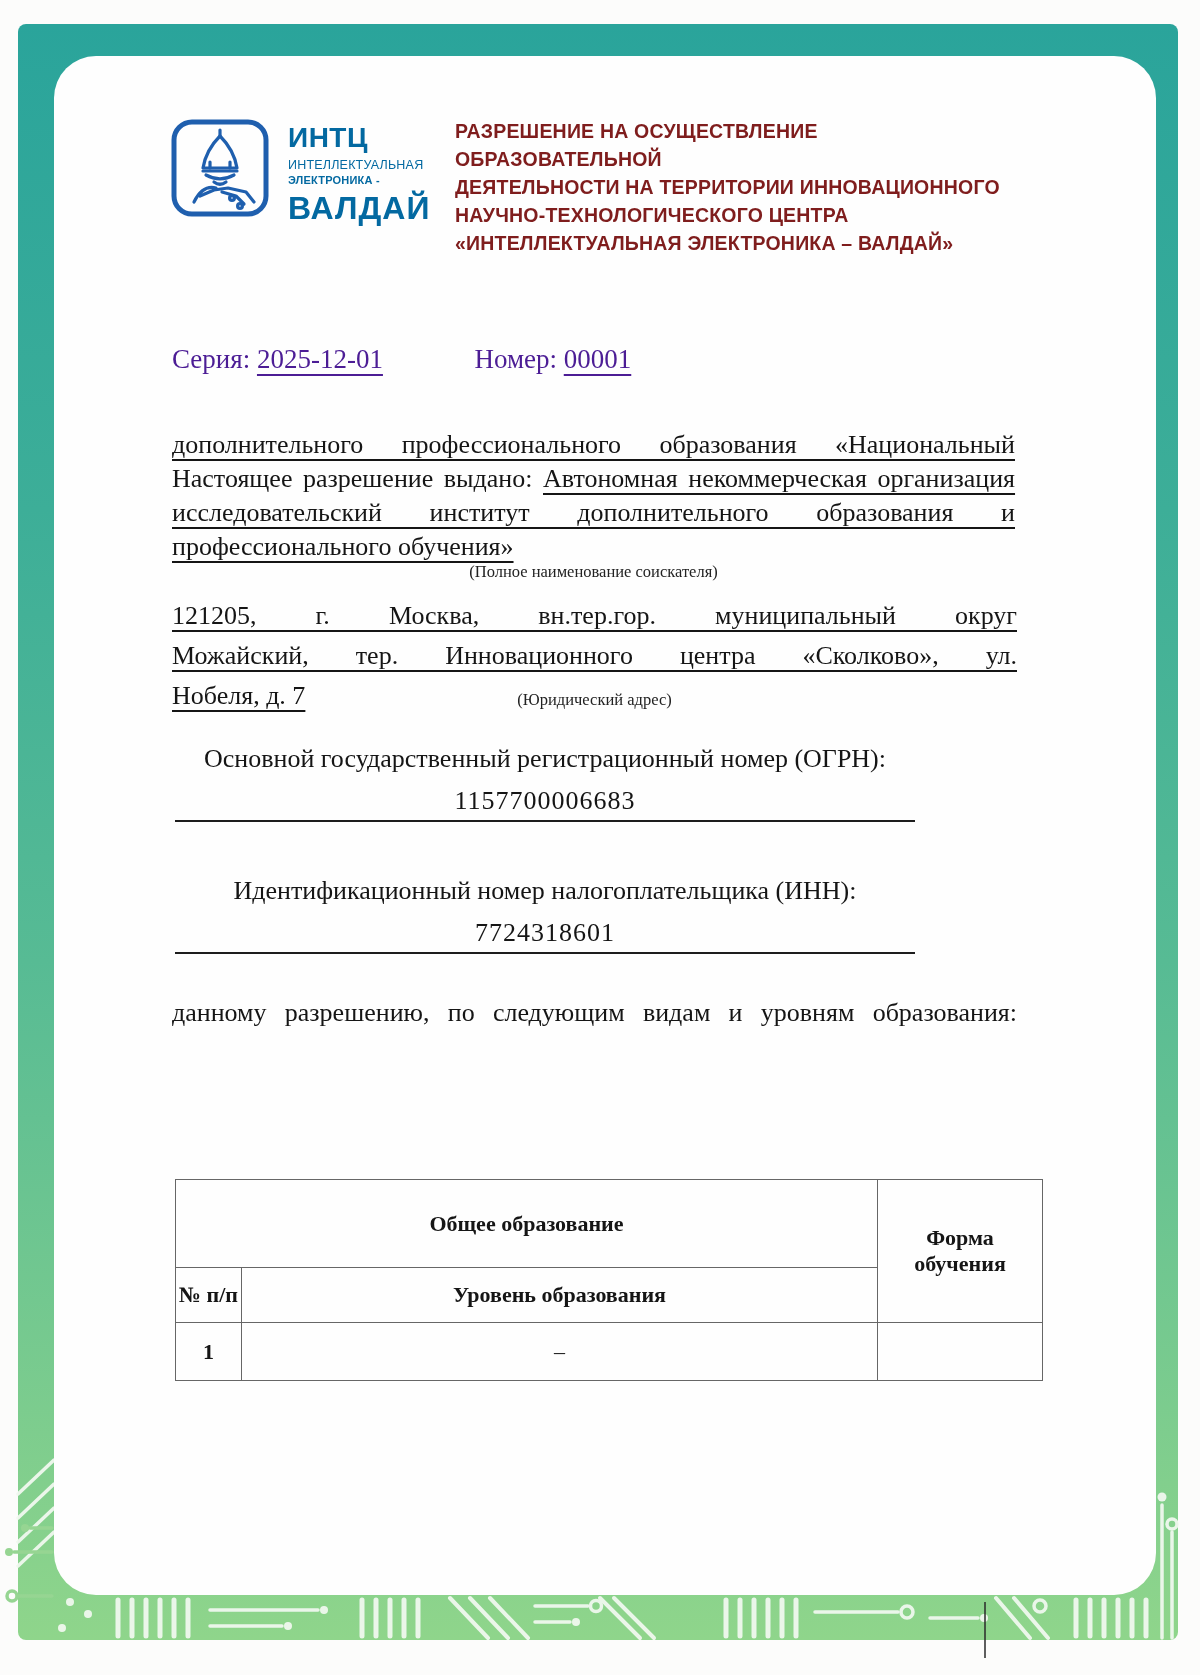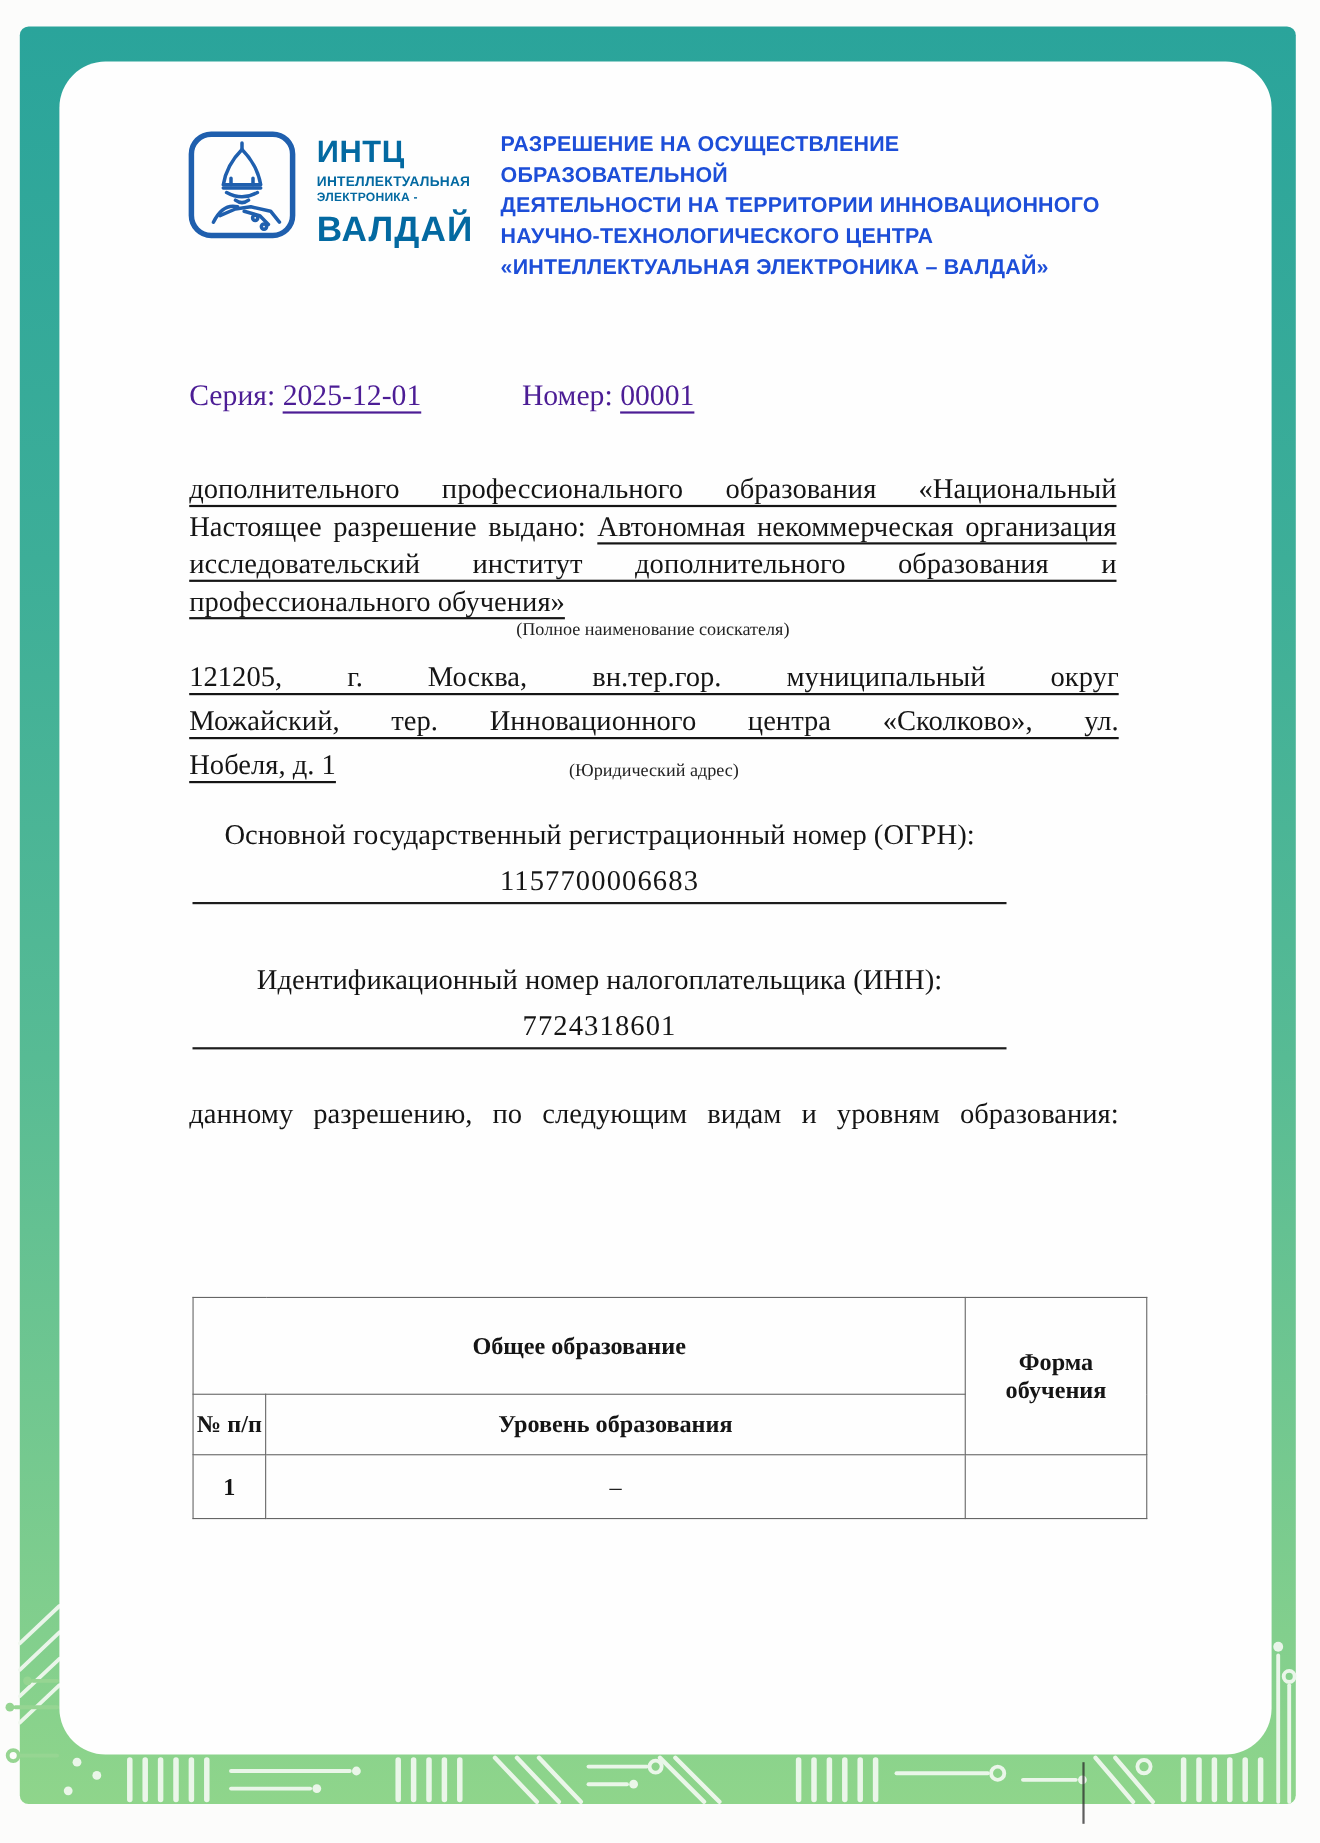--- a/index.html
+++ b/index.html
@@ -13,26 +13,26 @@
     border-radius:8px;}
   .frame-inner{position:absolute;left:54px;top:56px;right:44px;bottom:80px;
     background:#fefefe;border-radius:42px;}
   .circuit{position:absolute;left:0;top:0;pointer-events:none;}
   .artifact{position:absolute;left:984px;top:1602px;width:2px;height:56px;background:#2a2a2a;opacity:.75;}
 
   
   .logo-icon{left:170px;top:118px;width:100px;height:100px;}
   .logo-text{left:288px;top:124px;color:#0369a1;font-family:"Liberation Sans",sans-serif;line-height:1;}
   .lt1{font-size:28px;font-weight:bold;letter-spacing:.5px;}
-  .lt2{font-size:12.5px;font-weight:bold;margin-top:7px;letter-spacing:.2px;}
+  .lt2{font-size:12.5px;font-weight:normal;margin-top:7px;letter-spacing:.2px;}
   .lt3{font-size:11px;font-weight:bold;margin-top:3px;letter-spacing:.2px;}
   .lt4{font-size:32px;font-weight:bold;margin-top:6px;letter-spacing:1px;}
 
   
-  .hdr{left:455px;top:117px;width:560px;color:#1d4ed8;
+  .hdr{left:455px;top:117px;width:560px;color:#7f1d1d;
     font-family:"Liberation Sans",sans-serif;font-size:19.5px;font-weight:600;
     line-height:28px;letter-spacing:.2px;}
 
   
   .serial{left:172px;top:344px;font-size:27px;color:#4c1d95;}
   .serial .gap{display:inline-block;width:78px;}
   .uline{text-decoration:underline;text-underline-offset:6px;text-decoration-thickness:1.5px;}
 
   
   .body-text{color:#151515;font-size:26px;}
@@ -172,21 +172,21 @@
       <span class="uline">Автономная некоммерческая организация</span>
     </div>
     <div class="line just"><span class="uline">исследовательский институт дополнительного образования и</span></div>
     <div class="line"><span class="uline">профессионального обучения»</span></div>
   </div>
   <div class="abs cap cap1">(Полное наименование соискателя)</div>
 
   <div class="abs addr">
     <div class="line just"><span class="uline">121205, г. Москва, вн.тер.гор. муниципальный округ</span></div>
     <div class="line just"><span class="uline">Можайский, тер. Инновационного центра «Сколково», ул.</span></div>
-    <div class="line"><span class="uline">Нобеля, д. 1</span></div>
+    <div class="line"><span class="uline">Нобеля, д. 7</span></div>
   </div>
   <div class="abs cap cap2">(Юридический адрес)</div>
 
   <div class="abs reg-block ogrn-label">Основной государственный регистрационный номер (ОГРН):</div>
   <div class="abs reg-block ogrn-value">1157700006683</div>
   <div class="abs ogrn-rule"></div>
 
   <div class="abs reg-block inn-label">Идентификационный номер налогоплательщика (ИНН):</div>
   <div class="abs reg-block inn-value">7724318601</div>
   <div class="abs inn-rule"></div>

